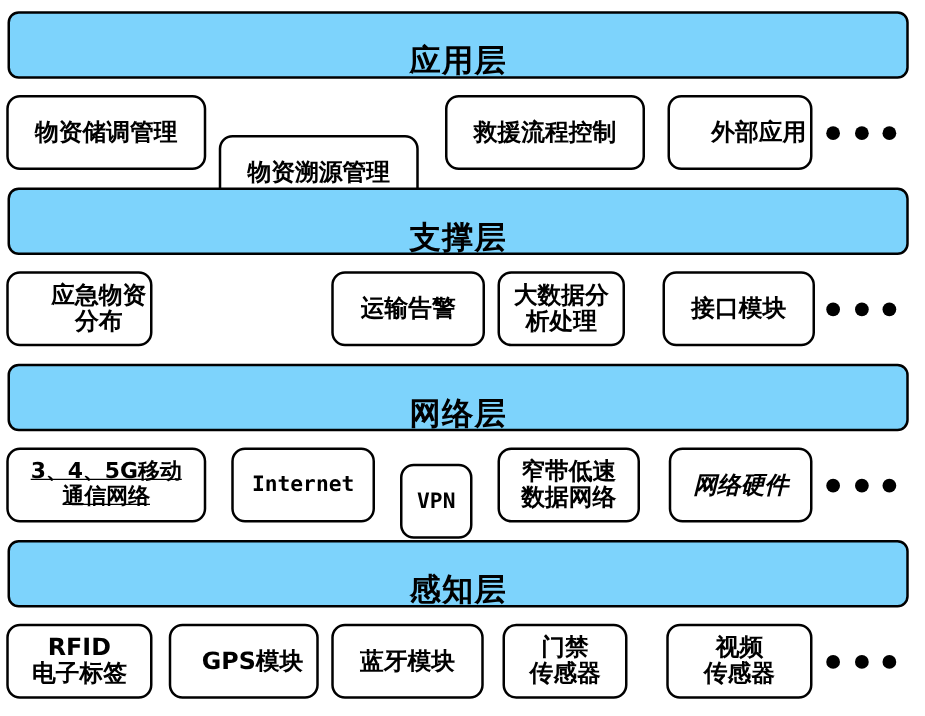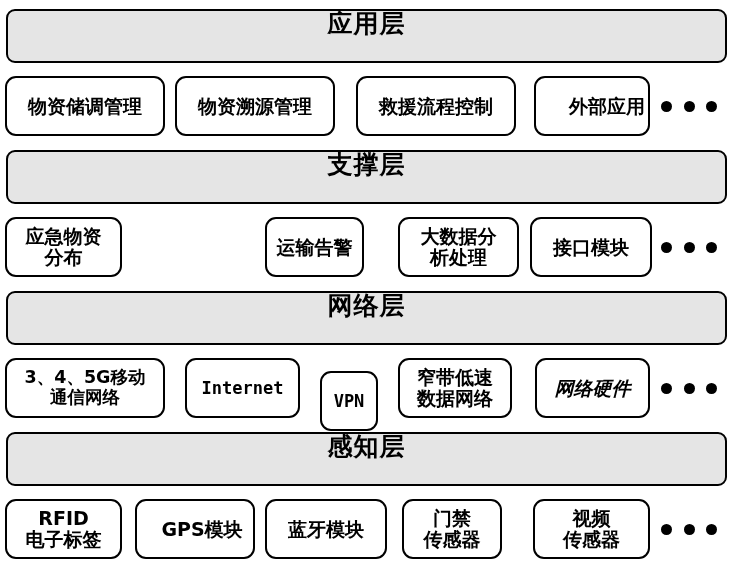--- a/index.html
+++ b/index.html
@@ -21,23 +21,23 @@
     width: 740px;
   }
   .layer-header {
     position: absolute;
     left: 6px;
     width: 721px;
     height: 54px;
     box-sizing: border-box;
     border: 2.5px solid #000000;
     border-radius: 9px;
-    background: #e5e5e5;
+    background: #7dd3fc;
     display: flex;
-    align-items: flex-start;
+    align-items: flex-end;
     justify-content: center;
   }
   .layer-header-title {
     font-size: 25px;
     font-weight: 700;
     color: #000000;
     letter-spacing: 1px;
     line-height: 1;
   }
   .node-row {
@@ -101,68 +101,68 @@
 
 <div id="page">
     <div class="layer-block" style="top: 9px;">
       <div class="layer-header">
         <span class="layer-header-title">应用层</span>
       </div>
       <div class="node-row">
         <div class="node" style="left: 5px; width: 160px;">
           <span class="node-label">物资储调管理</span>
         </div>
-        <div class="node" style="left: 175px; width: 160px;">
+        <div class="node" style="left: 175px; width: 160px; margin-top: 32px;">
           <span class="node-label">物资溯源管理</span>
         </div>
         <div class="node" style="left: 356px; width: 160px;">
           <span class="node-label">救援流程控制</span>
         </div>
         <div class="node" style="left: 534px; width: 116px; justify-content: flex-end;">
           <span class="node-label">外部应用</span>
         </div>
         <div class="ellipsis" style="left: 661px; width: 56px;">
           <span class="dot"></span>
           <span class="dot"></span>
           <span class="dot"></span>
         </div>
       </div>
     </div>
     <div class="layer-block" style="top: 150px;">
       <div class="layer-header">
         <span class="layer-header-title">支撑层</span>
       </div>
       <div class="node-row">
-        <div class="node" style="left: 5px; width: 117px;">
+        <div class="node" style="left: 5px; width: 117px; justify-content: flex-end;">
           <span class="node-label two-line">应急物资
 分布</span>
         </div>
-        <div class="node" style="left: 265px; width: 99px;">
+        <div class="node" style="left: 265px; width: 123px;">
           <span class="node-label">运输告警</span>
         </div>
-        <div class="node" style="left: 398px; width: 121px; font-family: Liberation Serif, serif;">
+        <div class="node" style="left: 398px; width: 102px; font-family: Liberation Serif, serif;">
           <span class="node-label two-line">大数据分
 析处理</span>
         </div>
         <div class="node" style="left: 530px; width: 122px;">
           <span class="node-label">接口模块</span>
         </div>
         <div class="ellipsis" style="left: 661px; width: 56px;">
           <span class="dot"></span>
           <span class="dot"></span>
           <span class="dot"></span>
         </div>
       </div>
     </div>
     <div class="layer-block" style="top: 291px;">
       <div class="layer-header">
         <span class="layer-header-title">网络层</span>
       </div>
       <div class="node-row">
-        <div class="node" style="left: 5px; width: 160px;">
+        <div class="node" style="left: 5px; width: 160px; text-decoration: underline;">
           <span class="node-label two-line small">3、4、5G移动
 通信网络</span>
         </div>
         <div class="node" style="left: 185px; width: 115px;">
           <span class="node-label mono">Internet</span>
         </div>
         <div class="node" style="left: 320px; width: 58px; margin-top: 13px;">
           <span class="node-label mono">VPN</span>
         </div>
         <div class="node" style="left: 398px; width: 114px;">

